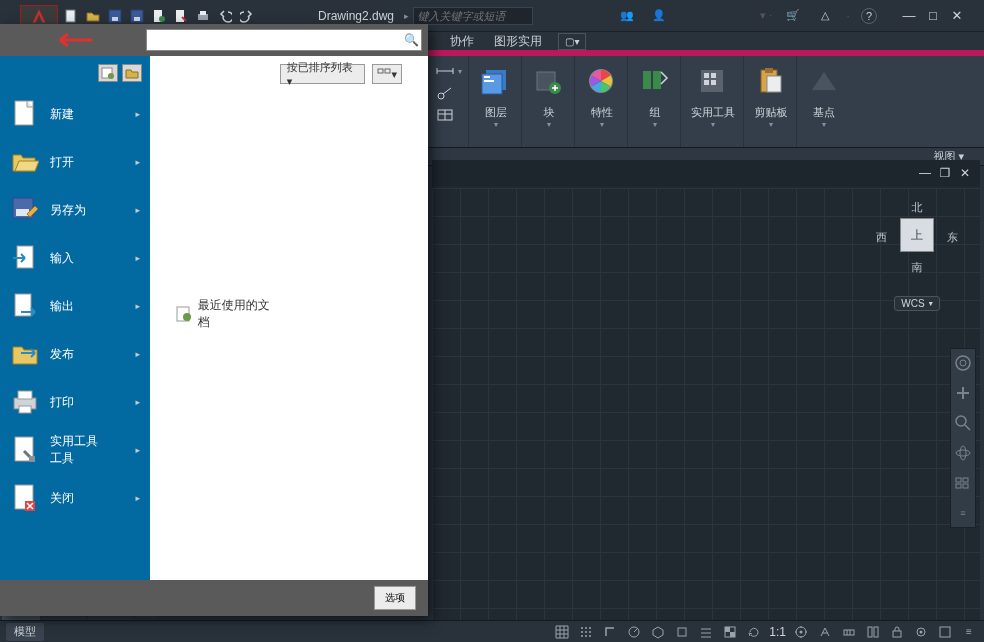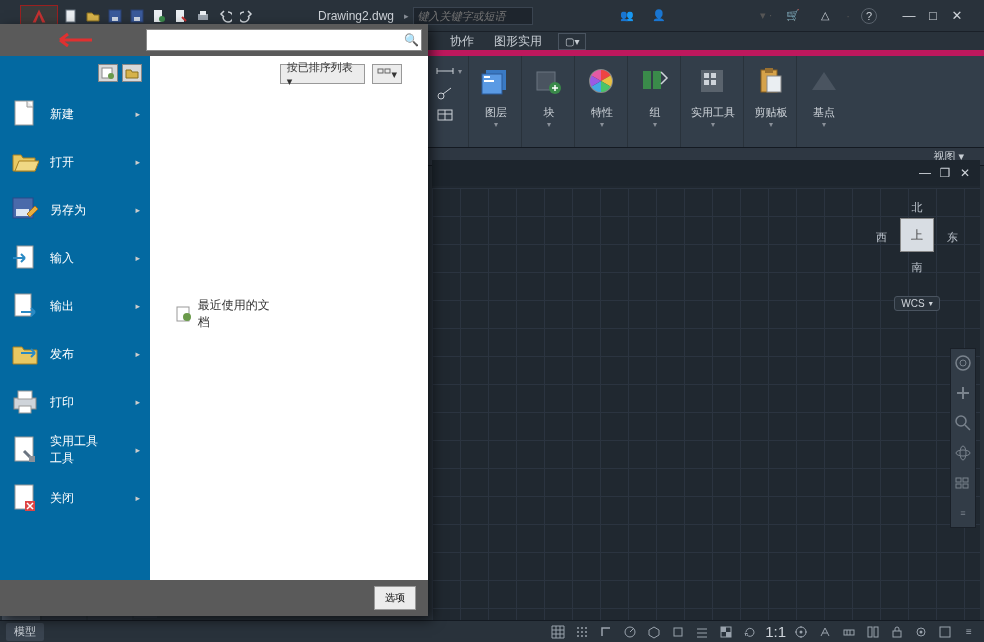--- a/index.html
+++ b/index.html
@@ -75,21 +75,21 @@
 
 
 .navbar { position:absolute; top:348px; right:8px; width:26px; background:#323c47; border:1px solid #1a2028; display:flex; flex-direction:column; align-items:center; padding:4px 0; gap:10px; z-index:40; }
 .nb-ico { width:20px; height:20px; display:flex; align-items:center; justify-content:center; color:#7a838d; cursor:pointer; }
 
 
 .statusbar { position:absolute; bottom:0; left:0; right:0; height:22px; background:#29323b; border-top:1px solid #141a22; display:flex; align-items:center; padding:0 6px; gap:4px; }
 .sb-tab { height:18px; padding:0 8px; background:#3a4450; color:#cfd4da; font-size:11px; display:flex; align-items:center; border-radius:2px; }
 .sb-right { margin-left:auto; display:flex; align-items:center; gap:6px; }
 .sb-ico { width:18px; height:18px; display:flex; align-items:center; justify-content:center; color:#9aa3ad; cursor:pointer; }
-.sb-txt { font-size:15px; color:#cfd4da;text-align:center; }
+.sb-txt { font-size:12px; color:#cfd4da;text-align:center; }
 
 
 .layout-tabs { position:absolute; bottom:22px; left:2px; height:20px; display:flex; align-items:center; gap:2px; z-index:30; }
 .lt { padding:2px 8px; font-size:11px; color:#8a9099; background:#2e3742; }
 
 svg { display:block; }
 </style>
 </head>
 <body>
 

